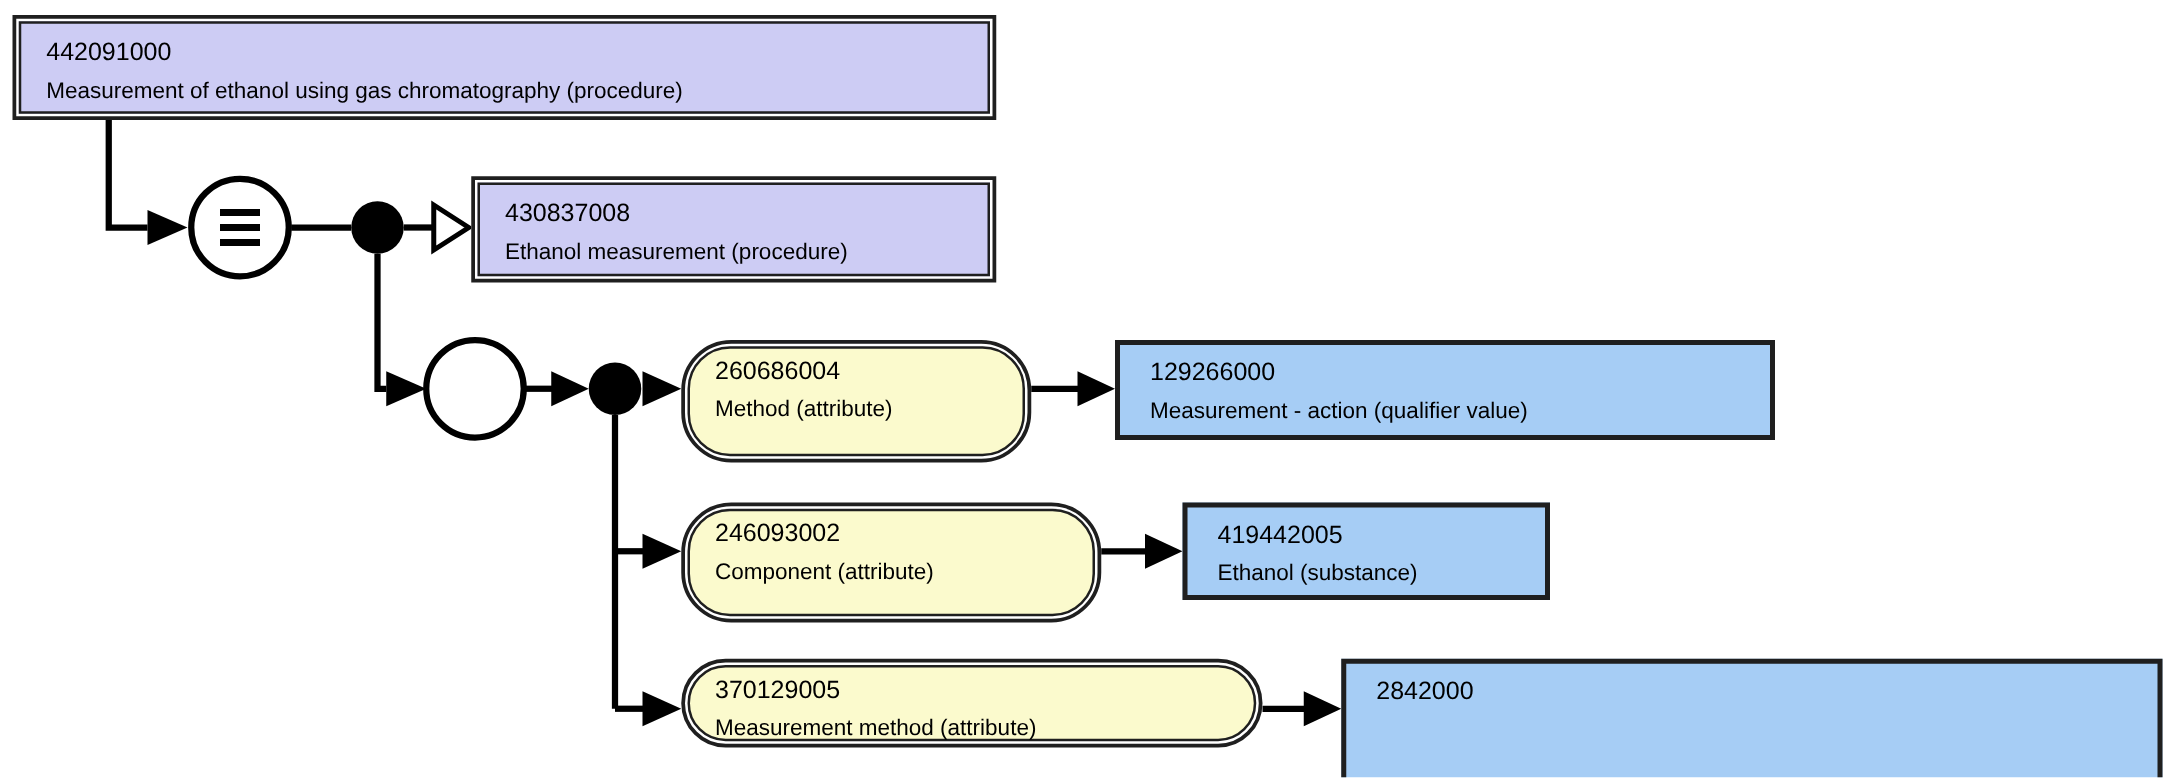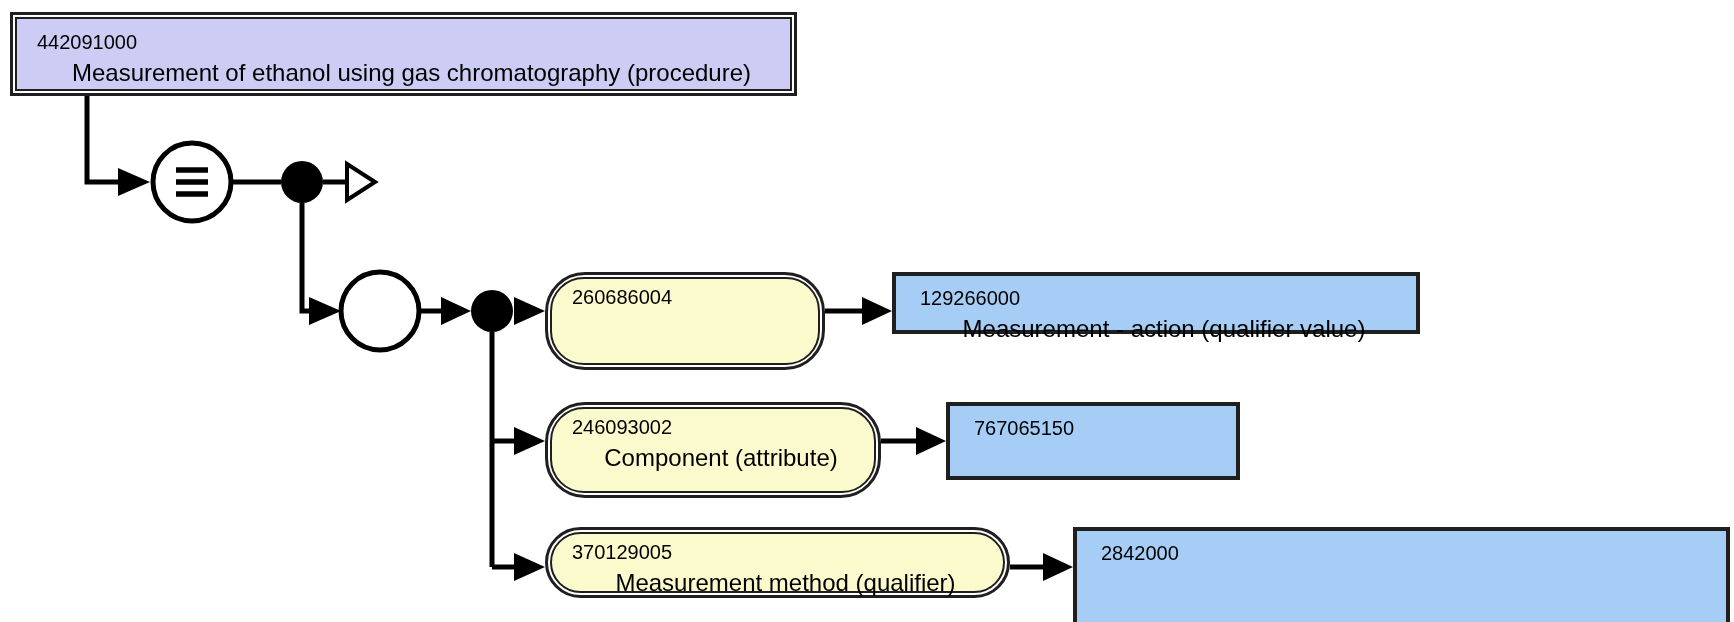--- a/index.html
+++ b/index.html
@@ -18,21 +18,21 @@
   .dbl::before { content:""; position:absolute; inset:2px; border:2px solid var(--border,#1f1f1f); background:var(--fillc,#fff); }
   .defined   { --fillc: var(--defined-concept-fill,#cdccf4); }
   .attribute { --fillc: var(--attribute-fill,#fbfacd); }
   .stadium, .stadium::before { border-radius:40px; }
   .stadium::before { border-radius:34px; }
   .value { border:4px solid var(--border,#1f1f1f); background:var(--value-fill,#a6cdf5); }
 
   .txt { position:relative; z-index:1; padding:8px 8px 0 24px; }
   .txt.tall { padding-top:13px; }
   .sctid { font-size:20px; line-height:29px; white-space:nowrap; }
-  .term  { font-size:24px; line-height:31px; white-space:nowrap;text-align:center; }
+  .term  { font-size:18px; line-height:31px; white-space:nowrap; }
 </style>
 </head>
 <body>
 
 <div class="stage">
 
   <svg class="connectors" width="1734" height="622" viewBox="0 0 1734 622">
 
     <path class="cline" d="M87 94 V182 H118"></path>
     <polygon class="farrow" points="150,182 118,168 118,196"></polygon>
@@ -71,49 +71,57 @@
     <polygon class="farrow" points="1073,567 1043,553 1043,581"></polygon>
   </svg>
 
   <div class="box dbl defined" style="left:10px;top:12px;width:787px;height:84px">
     <div class="txt tall">
       <div class="sctid">442091000</div>
       <div class="term">Measurement of ethanol using gas chromatography (procedure)</div>
     </div>
   </div>
 
+  <div class="box dbl defined" style="left:377px;top:141px;width:420px;height:85px">
+    <div class="txt tall">
+      <div class="sctid">430837008</div>
+      <div class="term">Ethanol measurement (procedure)</div>
+    </div>
+  </div>
 
   <div class="box dbl attribute stadium" style="left:545px;top:272px;width:280px;height:98px">
     <div class="txt">
       <div class="sctid">260686004</div>
+      <div class="term">Method (attribute)</div>
     </div>
   </div>
-  <div class="box value" style="left:892px;top:272px;width:528px;height:62px">
+  <div class="box value" style="left:892px;top:272px;width:528px;height:80px">
     <div class="txt">
       <div class="sctid">129266000</div>
       <div class="term">Measurement - action (qualifier value)</div>
     </div>
   </div>
 
   <div class="box dbl attribute stadium" style="left:545px;top:402px;width:336px;height:96px">
     <div class="txt">
       <div class="sctid">246093002</div>
       <div class="term">Component (attribute)</div>
     </div>
   </div>
   <div class="box value" style="left:946px;top:402px;width:294px;height:78px">
     <div class="txt">
-      <div class="sctid">767065150</div>
+      <div class="sctid">419442005</div>
+      <div class="term">Ethanol (substance)</div>
     </div>
   </div>
 
   <div class="box dbl attribute stadium" style="left:545px;top:527px;width:465px;height:71px">
     <div class="txt">
       <div class="sctid">370129005</div>
-      <div class="term">Measurement method (qualifier)</div>
+      <div class="term">Measurement method (attribute)</div>
     </div>
   </div>
   <div class="box value" style="left:1073px;top:527px;width:657px;height:105px">
     <div class="txt">
       <div class="sctid">2842000</div>
     </div>
   </div>
 
 </div>
 

